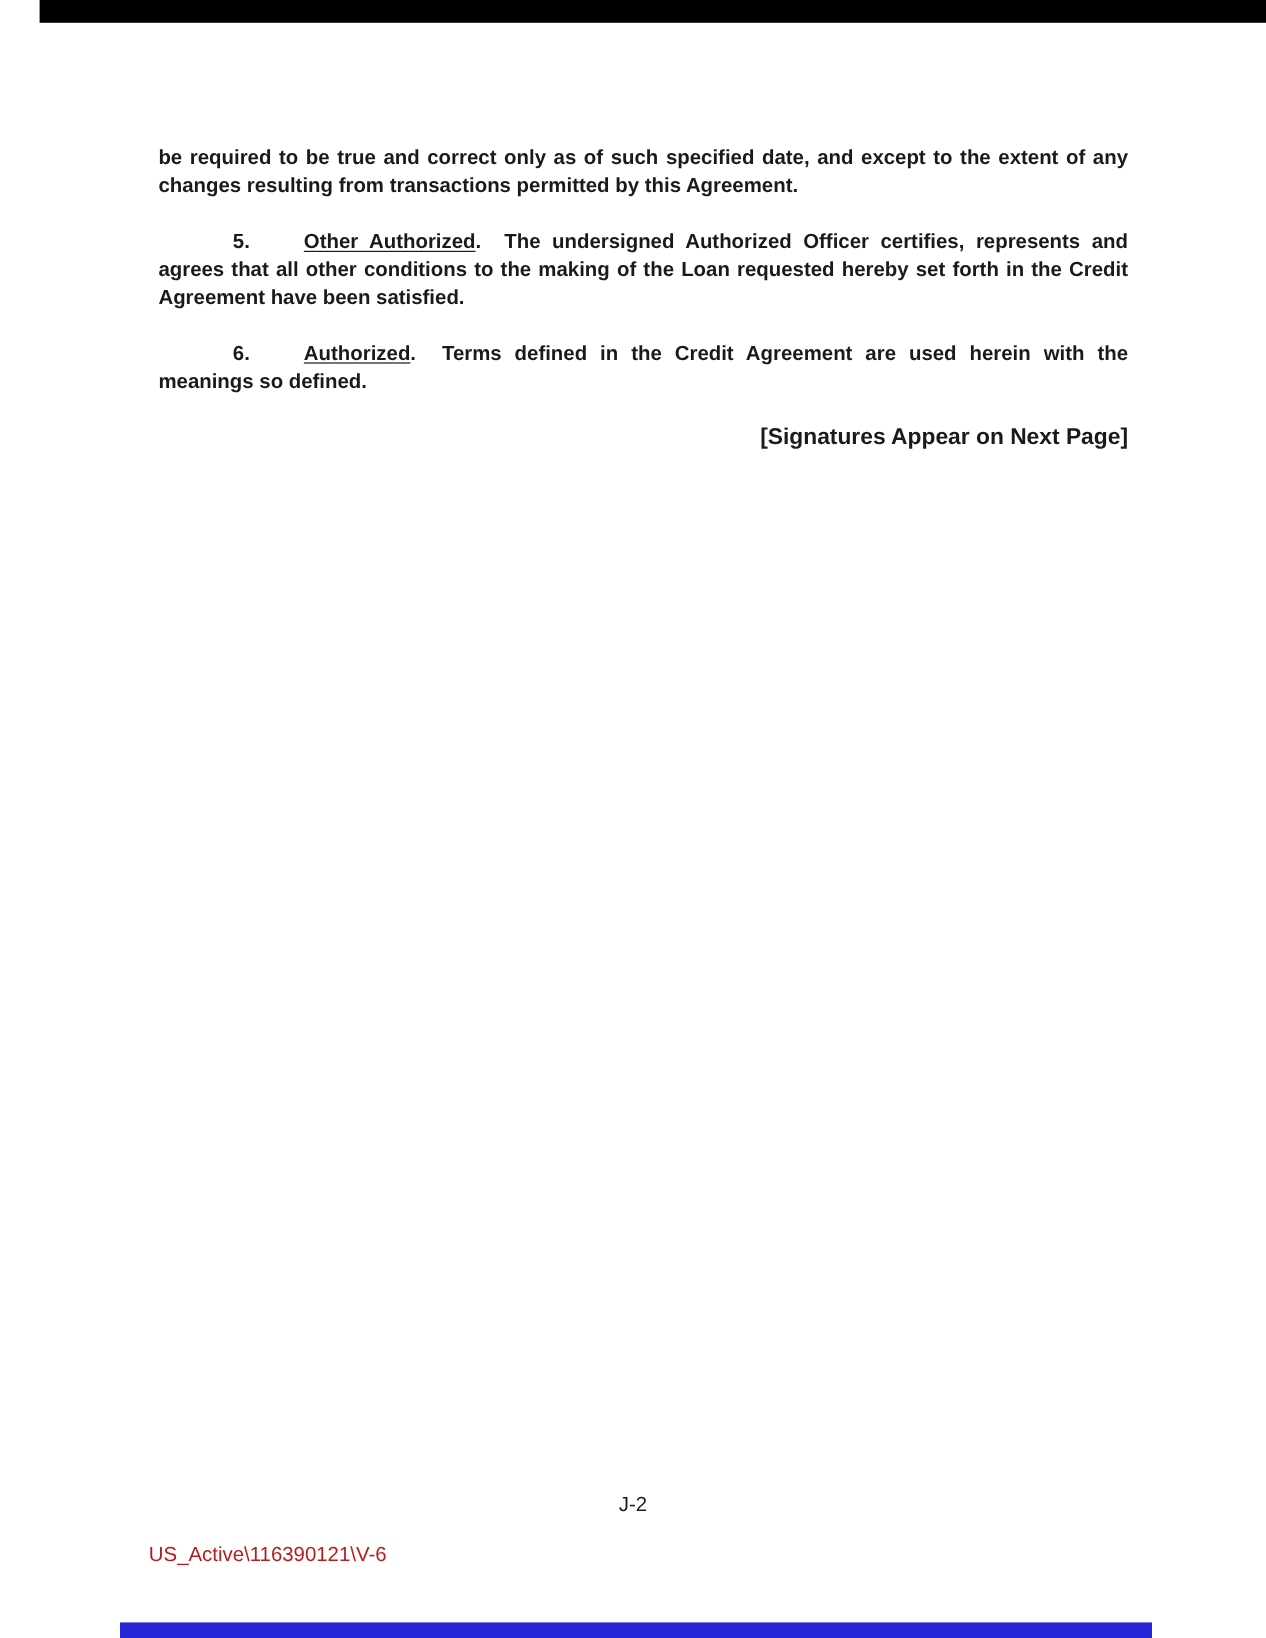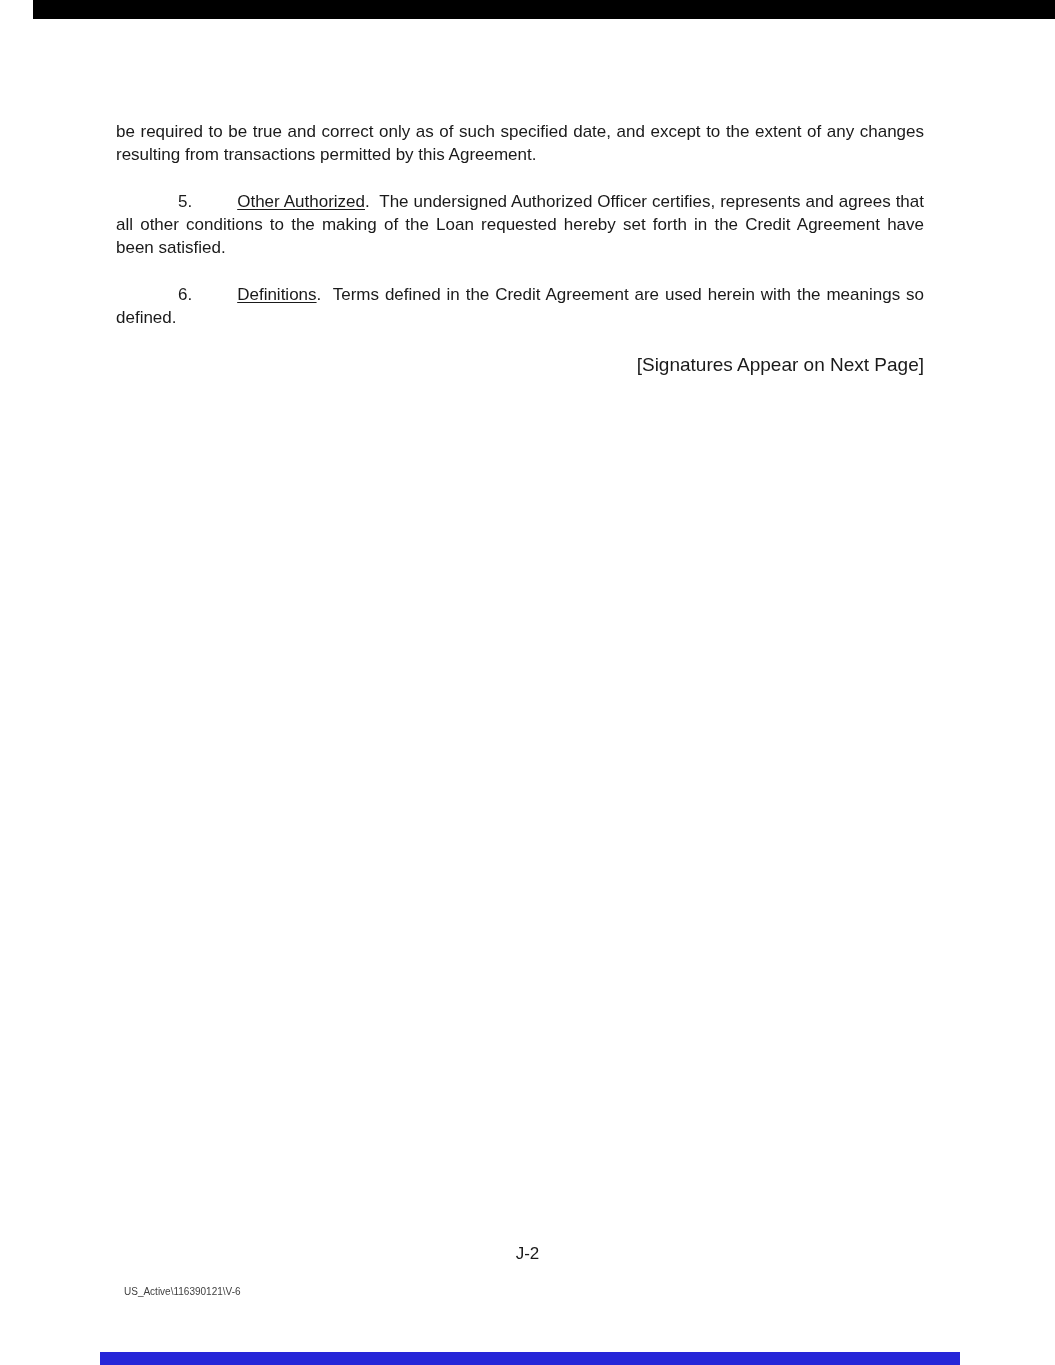--- a/index.html
+++ b/index.html
@@ -22,24 +22,25 @@
     background: #000000;
   }
   .bottom-bar {
     position: absolute;
     bottom: 0; left: 100px; width: 860px; height: 13px;
     background: #2626d8;
   }
   
   .content {
     position: absolute;
-    left: 116px; top: 120px; width: 808px;
+    left: 132px; top: 120px; width: 808px;
     font-size: 17px;
     line-height: 23px;
     text-align: justify;
+    font-weight: bold;
   }
   .content p { margin: 0 0 24px 0; }
   p.numbered { text-indent: 62px; }
   .tab { display: inline-block; width: 45px; }
   .sec-heading { text-decoration: underline; text-underline-offset: 2px; }
   .sec-rest, .intro-text { white-space: pre-wrap; }
   .sig-line {
     margin-top: 67px;
     text-align: right;
     text-indent: 0;
@@ -48,38 +49,38 @@
   
   .page-number {
     position: absolute;
     left: 0; top: 1244px; width: 1055px;
     text-align: center;
     font-size: 17px;
   }
   .doc-id {
     position: absolute;
     left: 124px; top: 1286px;
-    font-size: 10px;
-    color: #404040;
+    font-size: 17px;
+    color: #b91c1c;
   }
 </style>
 </head>
 <body>
 
 <div class="page">
 
   <div class="top-bar" style="background: rgb(0, 0, 0);"></div>
 
   <div class="content">
 
     <p><span class="intro-text">be required to be true and correct only as of such specified date, and except to the extent of any changes resulting from transactions permitted by this Agreement.</span></p>
 
     <p class="numbered"><span class="sec-num">5.</span><span class="tab"></span><span class="sec-heading">Other Authorized</span><span class="sec-rest">.  The undersigned Authorized Officer certifies, represents and agrees that all other conditions to the making of the Loan requested hereby set forth in the Credit Agreement have been satisfied.</span></p>
 
-    <p class="numbered"><span class="sec-num">6.</span><span class="tab"></span><span class="sec-heading">Definitions</span><span class="sec-rest">.  Terms defined in the Credit Agreement are used herein with the meanings so defined.</span></p>
+    <p class="numbered"><span class="sec-num">6.</span><span class="tab"></span><span class="sec-heading">Authorized</span><span class="sec-rest">.  Terms defined in the Credit Agreement are used herein with the meanings so defined.</span></p>
 
     <p class="sig-line">[Signatures Appear on Next Page]</p>
 
   </div>
 
   <div class="page-number">J-2</div>
 
   <div class="doc-id">US_Active\116390121\V-6</div>
 
   <div class="bottom-bar" style="background: rgb(38, 38, 216);"></div>

